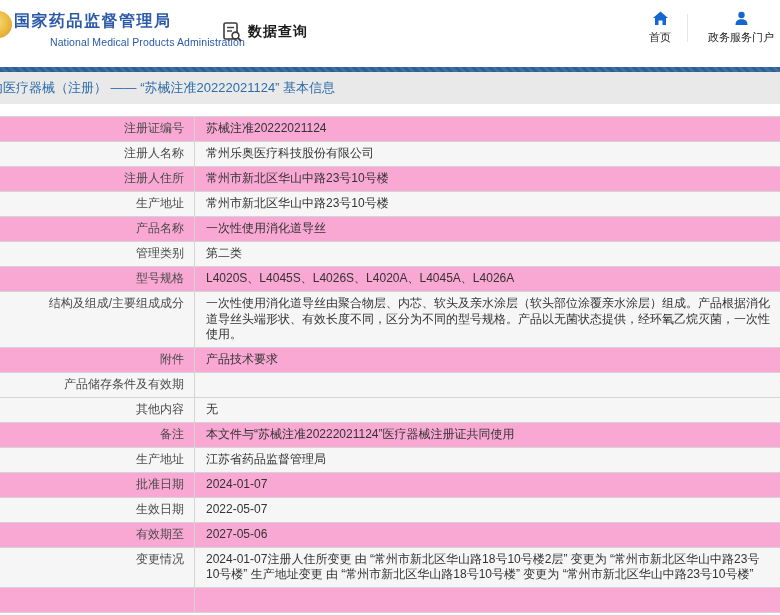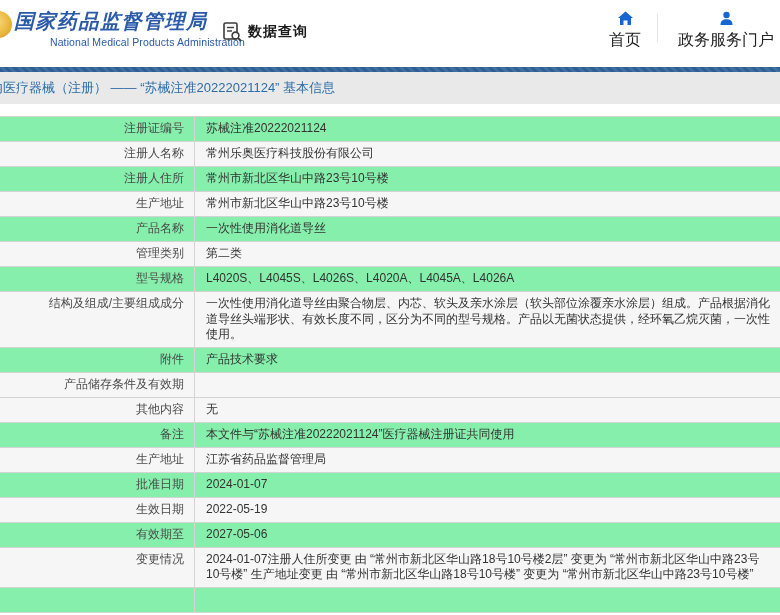--- a/index.html
+++ b/index.html
@@ -17,44 +17,44 @@
   *{margin:0;padding:0;box-sizing:border-box;}
   html,body{width:780px;height:615px;overflow:hidden;background:#fff;
     font-family:"Liberation Sans","DejaVu Sans",sans-serif;}
   .page{position:relative;width:780px;height:615px;background:#fff;}
 
   
   .header{position:relative;height:67px;background:#fff;overflow:hidden;}
   .emblem{position:absolute;left:-15px;top:11px;width:27px;height:27px;border-radius:50%;
     background:radial-gradient(circle at 40% 40%, #f8dc84 0%, #ecb93f 55%, #d1922a 100%);}
   .logo-text{position:absolute;left:14px;top:9px;color:var(--brand-blue);}
-  .logo-title{font-size:20px;font-weight:bold;letter-spacing:1.5px;line-height:24px;font-style:italic;}
+  .logo-title{font-size:16px;font-weight:bold;letter-spacing:1.5px;line-height:24px;}
   .logo-sub{font-size:10.5px;letter-spacing:0.1px;line-height:14px;margin-top:2px;padding-left:36px;}
   .dq{position:absolute;left:222px;top:21px;display:flex;align-items:center;}
   .dq svg{display:block;}
   .dq-label{font-size:14px;font-weight:bold;color:#1a1a1a;margin-left:5px;letter-spacing:1px;}
   .nav{position:absolute;right:6px;top:11px;display:flex;align-items:flex-start;}
   .nav-item{display:flex;flex-direction:column;align-items:center;cursor:pointer;}
   .nav-item svg{display:block;}
-  .nav-label{font-size:16px;color:#222;margin-top:4px;white-space:nowrap;}
+  .nav-label{font-size:11px;color:#222;margin-top:4px;white-space:nowrap;}
   .nav-sep{width:1px;height:28px;background:#e4e4e4;margin:3px 20px 0 16px;}
 
   
   .strip{height:5px;background:repeating-linear-gradient(45deg,
      var(--strip-blue) 0px, var(--strip-blue) 3px, #41709f 3px, #41709f 6px);}
 
   
   .titlebar{height:32px;background:var(--bar-bg);display:flex;align-items:center;overflow:hidden;}
   .titlebar-text{font-size:13px;color:var(--bar-text);white-space:nowrap;margin-left:-23px;}
 
   .gap{height:12px;background:#fff;}
 
   
   .table{border-top:1px solid var(--border);font-size:12px;}
-  .row{display:flex;border-bottom:1px solid var(--border);background:#86efac;}
+  .row{display:flex;border-bottom:1px solid var(--border);background:#f9a8d4;}
   .row.alt{background:var(--row-alt);}
   .cell-label{width:194px;min-width:194px;text-align:right;color:var(--label);
     padding:4px 10px 4px 0;line-height:15.5px;}
   .cell-value{flex:1;color:var(--value);border-left:1px solid var(--border);
     padding:4px 8px 4px 11px;line-height:15.5px;min-height:24px;}
 </style>
 </head>
 <body>
 
 <div class="page">
@@ -161,21 +161,21 @@
       <div class="row alt">
         <div class="cell-label">生产地址</div>
         <div class="cell-value">江苏省药品监督管理局</div>
       </div>
       <div class="row">
         <div class="cell-label">批准日期</div>
         <div class="cell-value">2024-01-07</div>
       </div>
       <div class="row alt">
         <div class="cell-label">生效日期</div>
-        <div class="cell-value">2022-05-19</div>
+        <div class="cell-value">2022-05-07</div>
       </div>
       <div class="row">
         <div class="cell-label">有效期至</div>
         <div class="cell-value">2027-05-06</div>
       </div>
       <div class="row alt">
         <div class="cell-label">变更情况</div>
         <div class="cell-value">2024-01-07注册人住所变更 由 “常州市新北区华山路18号10号楼2层” 变更为 “常州市新北区华山中路23号10号楼” 生产地址变更 由 “常州市新北区华山路18号10号楼” 变更为 “常州市新北区华山中路23号10号楼”</div>
       </div>
       <div class="row">

